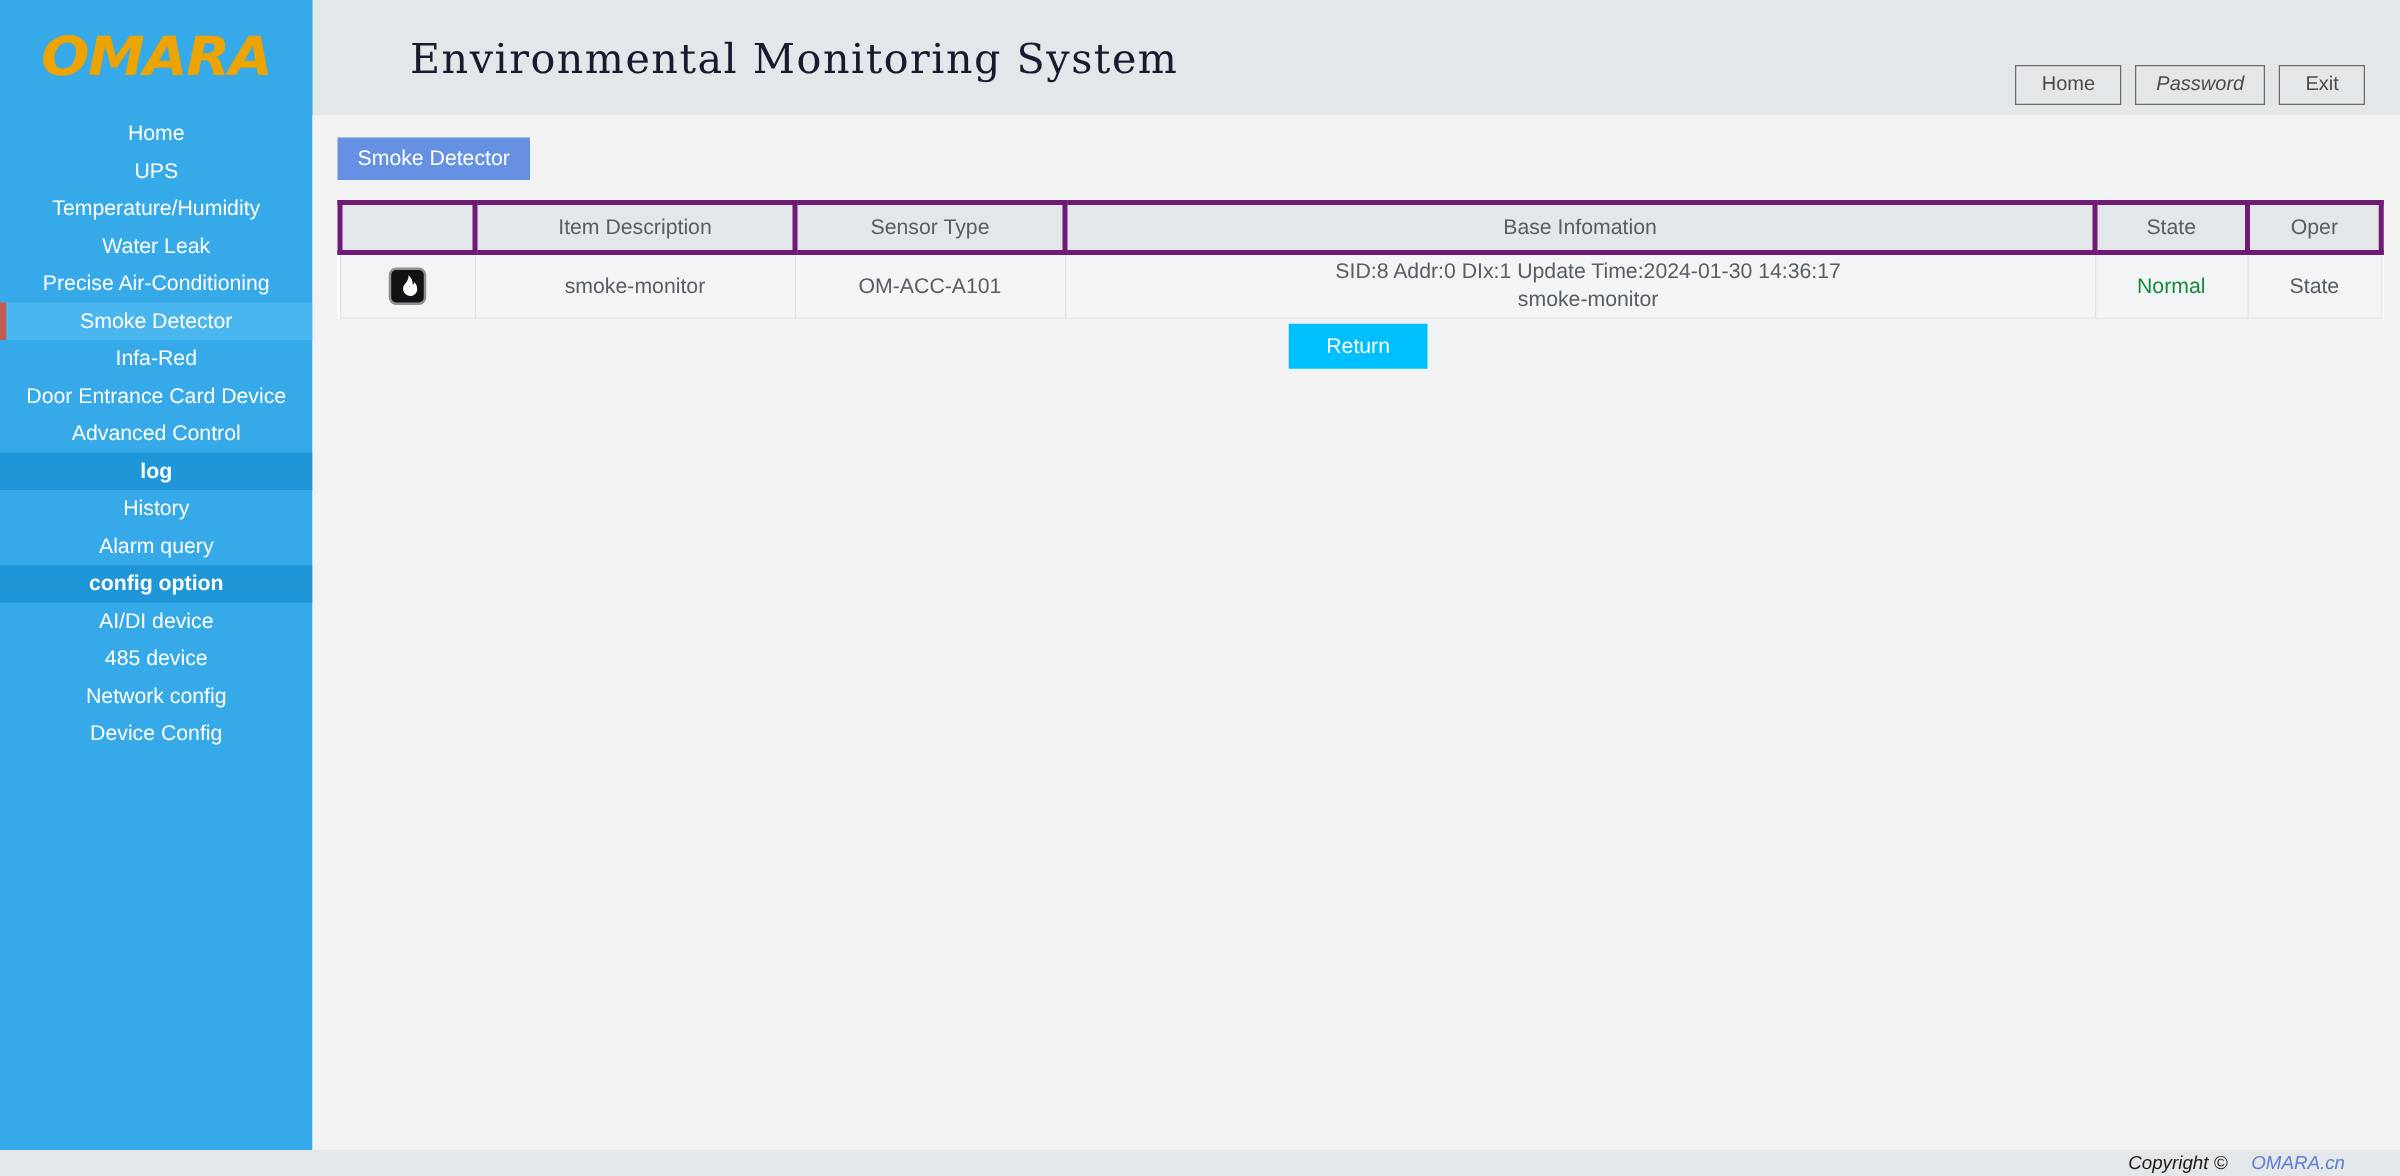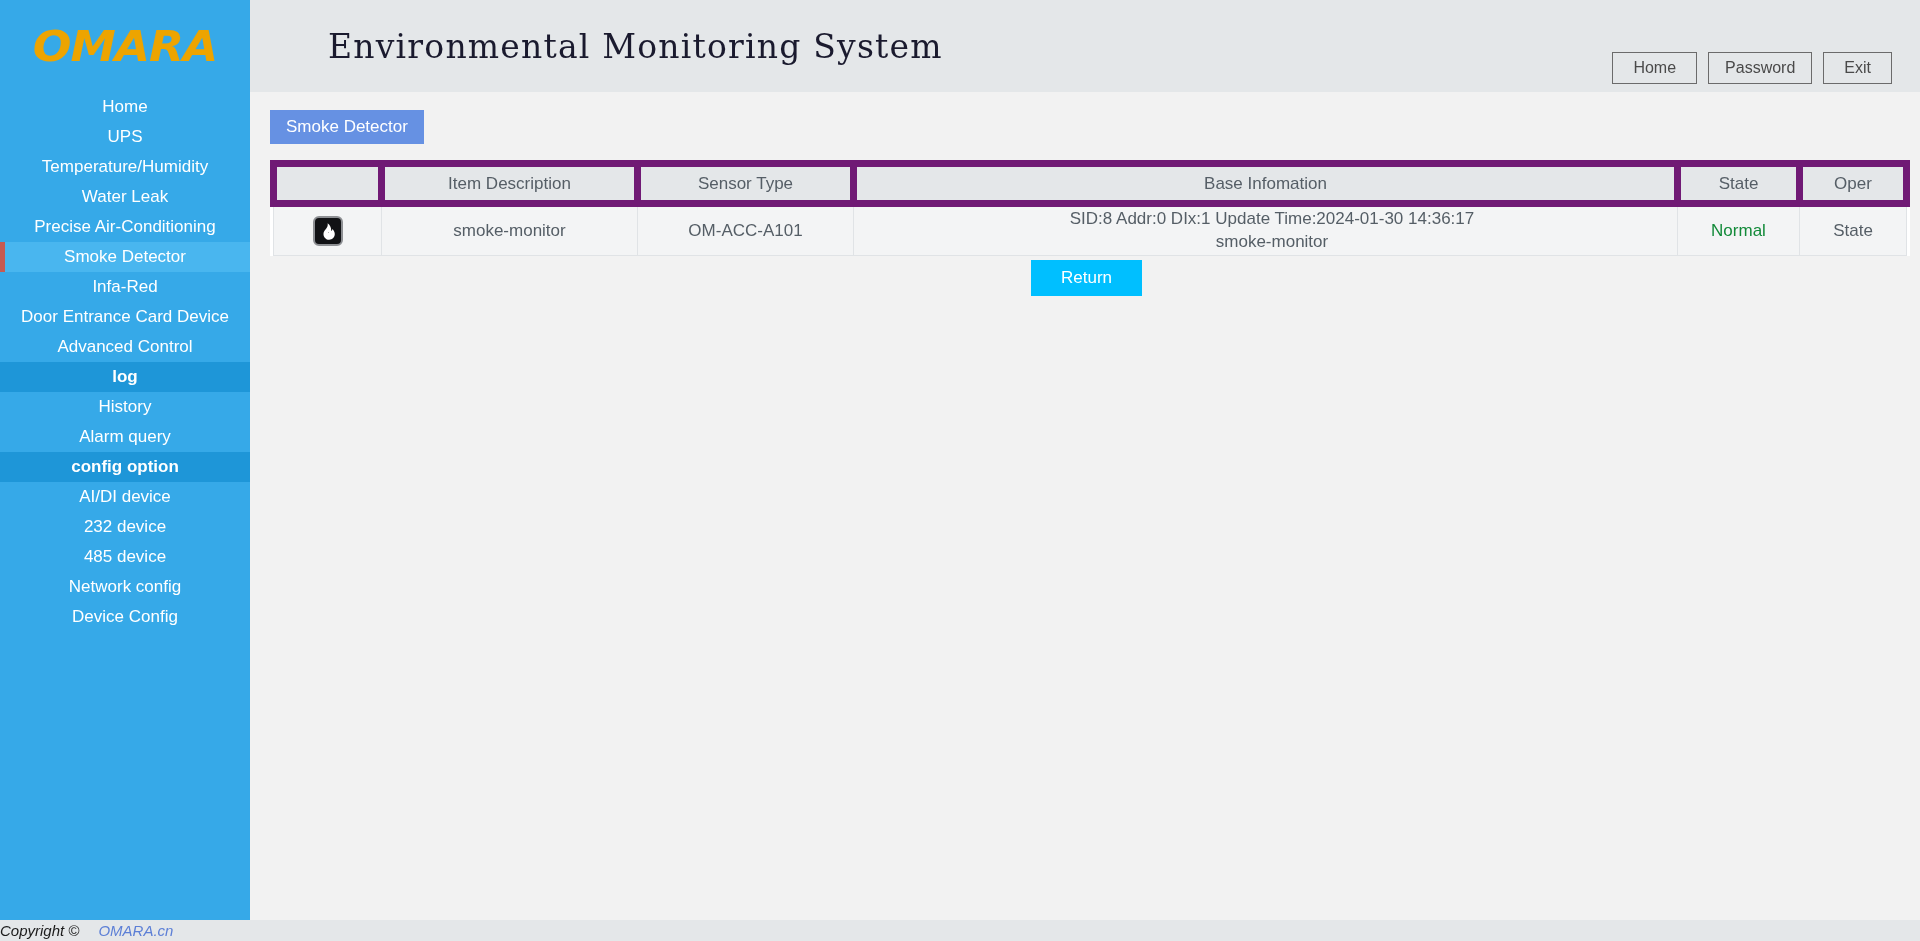--- a/index.html
+++ b/index.html
@@ -50,21 +50,21 @@
     border: 1.5px solid #6b6b6b;
     background: #e4e7e9;
     color: #4a4a4a;
     font-size: 16px;
     padding: 6px 20px;
     min-width: 66px;
     text-align: center;
     cursor: pointer;
     font-family: "Liberation Sans", sans-serif;
   }
-  .hbtn.wide { padding: 6px 16px; }
+  .hbtn.wide { padding: 6px 16px; font-style: italic; }
 
   
   .sidebar {
     position: absolute; top: 92px; left: 0;
     width: 250px; height: 828px;
     background: #36a9e8;
   }
   .nav-item {
     position: relative;
     height: 30px;
@@ -112,21 +112,21 @@
   }
 
   table.data {
     width: 1633px;
     border-collapse: collapse;
     background: #ffffff;
     table-layout: fixed;
   }
   table.data th {
     background: #e4e7e9;
-    border: 7px solid #701a75;
+    border: 4px solid #701a75;
     color: #555e66;
     font-weight: normal;
     font-size: 17px;
     height: 40px;
     text-align: center;
   }
   table.data td {
     background: #f3f4f5;
     border: 1px solid #e0e3e6;
     color: #555e66;
@@ -176,21 +176,21 @@
     cursor: pointer;
     border: none;
     font-family: "Liberation Sans", sans-serif;
   }
 
   
   .footer {
     position: absolute; left: 0; bottom: 0;
     width: 1920px; height: 21px;
     background: #e4e7e9;
-    display: flex; align-items: center; 
+    display: flex; align-items: center; justify-content: flex-end;
     padding-right: 44px;
     font-size: 15px;
     font-style: italic;
   }
   .copy-text { color: #1b1b1b; }
   .copy-brand { color: #5c7fd6; margin-left: 19px; }
 </style>
 </head>
 <body>
 
@@ -216,21 +216,20 @@
       <div class="nav-item">Precise Air-Conditioning</div>
       <div class="nav-item active">Smoke Detector</div>
       <div class="nav-item">Infa-Red</div>
       <div class="nav-item">Door Entrance Card Device</div>
       <div class="nav-item">Advanced Control</div>
       <div class="nav-section">log</div>
       <div class="nav-item">History</div>
       <div class="nav-item">Alarm query</div>
       <div class="nav-section">config option</div>
       <div class="nav-item">AI/DI device</div>
-      <div class="nav-item">232 device</div>
       <div class="nav-item">485 device</div>
       <div class="nav-item">Network config</div>
       <div class="nav-item">Device Config</div>
     </div>
 
   <div class="main">
 
     <div class="tab-row">
       <span class="tab-btn">Smoke Detector</span>
     </div>

